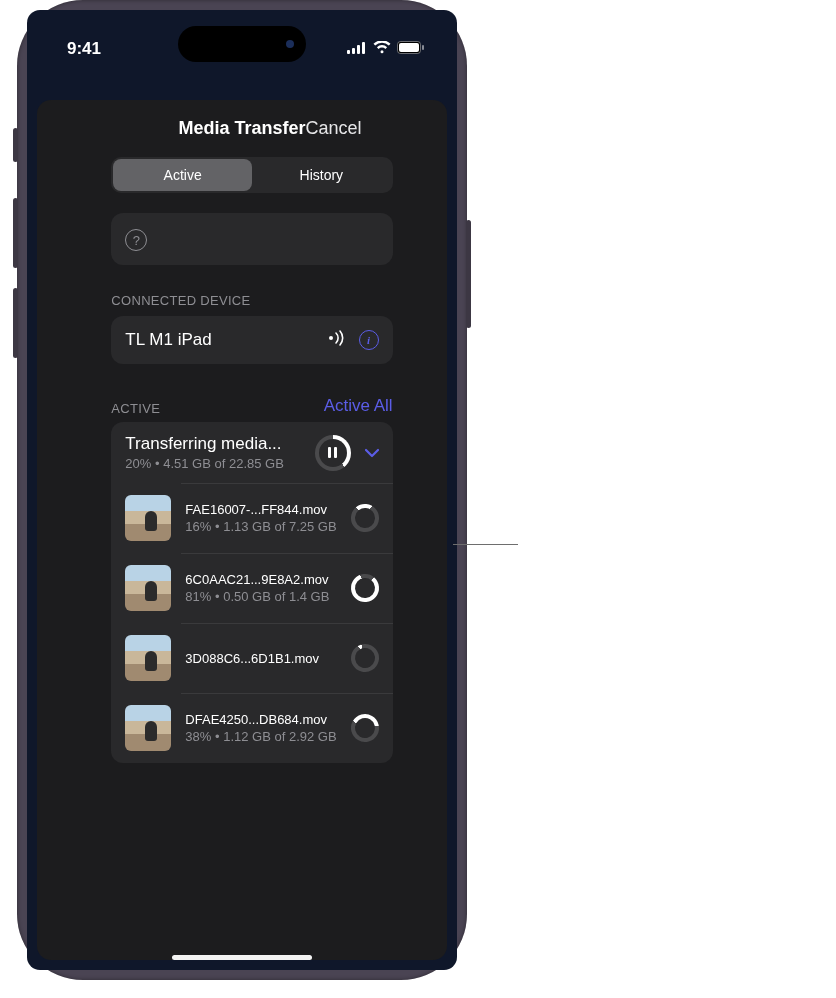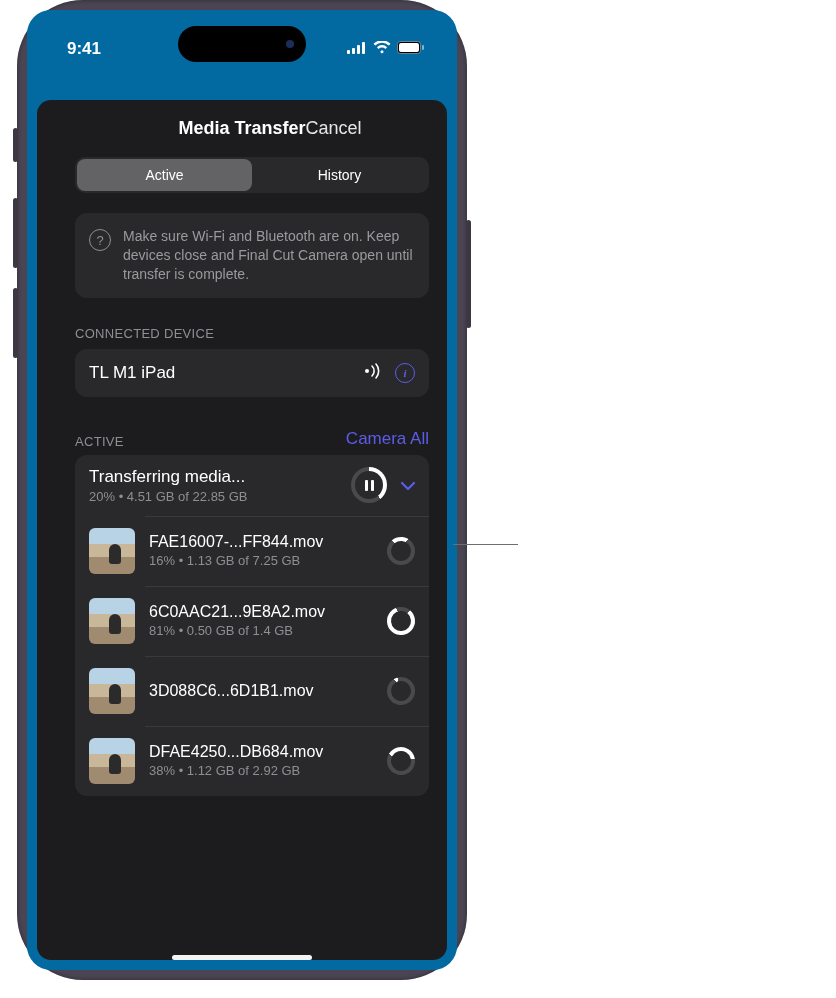--- a/index.html
+++ b/index.html
@@ -27,22 +27,22 @@
     border-radius: 3px;
   }
   .btn-left1 { left: -4px; top: 128px; width: 5px; height: 34px; }
   .btn-left2 { left: -4px; top: 198px; width: 5px; height: 70px; }
   .btn-left3 { left: -4px; top: 288px; width: 5px; height: 70px; }
   .btn-right { right: -4px; top: 220px; width: 5px; height: 108px; }
 
   .screen {
     width: 100%;
     height: 100%;
-    background: #0369a1;
-    border-radius: 24px;
+    background: #0f172a;
+    border-radius: 13px;
     overflow: hidden;
     position: relative;
   }
   .dynamic-island {
     position: absolute;
     top: 16px;
     left: 50%;
     transform: translateX(-50%);
     width: 128px;
     height: 36px;
@@ -225,21 +225,21 @@
   }
   .thumb::after{
     content:"";
     position:absolute;
     left:20px; top:16px;
     width:12px;height:20px;
     background:#2b2b2b;
     border-radius:6px 6px 3px 3px;
   }
   .file-text{flex:1; min-width:0;}
-  .file-name { color:#fff; font-size:16px; white-space:nowrap; overflow:hidden; text-overflow:ellipsis;}
+  .file-name { color:#fff; font-size:13px; white-space:nowrap; overflow:hidden; text-overflow:ellipsis;}
   .spinner {
     width: 28px; height: 28px; border-radius:50%;
     position:relative;
     flex-shrink:0;
   }
   .spinner.s1{ background: conic-gradient(#fff 0 70deg, #4a4a4c 70deg 360deg); transform:rotate(-40deg);}
   .spinner.s2{ background: conic-gradient(#fff 0 300deg, #4a4a4c 300deg 360deg); transform:rotate(40deg);}
   .spinner.s3{ background: conic-gradient(#fff 0 15deg, #4a4a4c 15deg 360deg); transform:rotate(-30deg);}
   .spinner.s4{ background: conic-gradient(#fff 0 140deg, #4a4a4c 140deg 360deg); transform:rotate(-60deg);}
   .spinner::after{
@@ -311,41 +311,40 @@
 
       <div class="sheet-inner">
 
       <div class="segmented">
         <div class="seg active">Active</div>
         <div class="seg">History</div>
       </div>
 
       <div class="notice">
         <div class="notice-icon">?</div>
-        <div class="notice-text">Make sure Wi-Fi and Bluetooth are on. Keep devices close and Final Cut Camera open until transfer is complete.</div>
       </div>
 
       <div class="section-label">CONNECTED DEVICE</div>
       <div class="device-row">
         <span class="device-name">TL M1 iPad</span>
         <div class="device-right">
           <span>
             <svg width="22" height="16" viewBox="0 0 22 16">
                   <circle cx="4" cy="8" r="2" fill="#fff"></circle>
                   <path d="M9 3a7 7 0 010 10" stroke="#fff" stroke-width="1.6" fill="none" stroke-linecap="round"></path>
                   <path d="M13 1a10.5 10.5 0 010 14" stroke="#fff" stroke-width="1.6" fill="none" stroke-linecap="round"></path>
                 </svg>
           </span>
           <span class="info-circ">i</span>
         </div>
       </div>
 
       <div class="active-header">
         <div class="section-label" style="margin-bottom:0">ACTIVE</div>
-        <div class="pause-all">Camera All</div>
+        <div class="pause-all">Active All</div>
       </div>
 
       <div class="list">
         <div class="row summary-row">
           <div class="summary-text">
             <div class="summary-title">Transferring media...</div>
             <div class="summary-sub">20% • 4.51 GB of 22.85 GB</div>
           </div>
           <div class="pause-btn">
             <div class="pause-bars">

